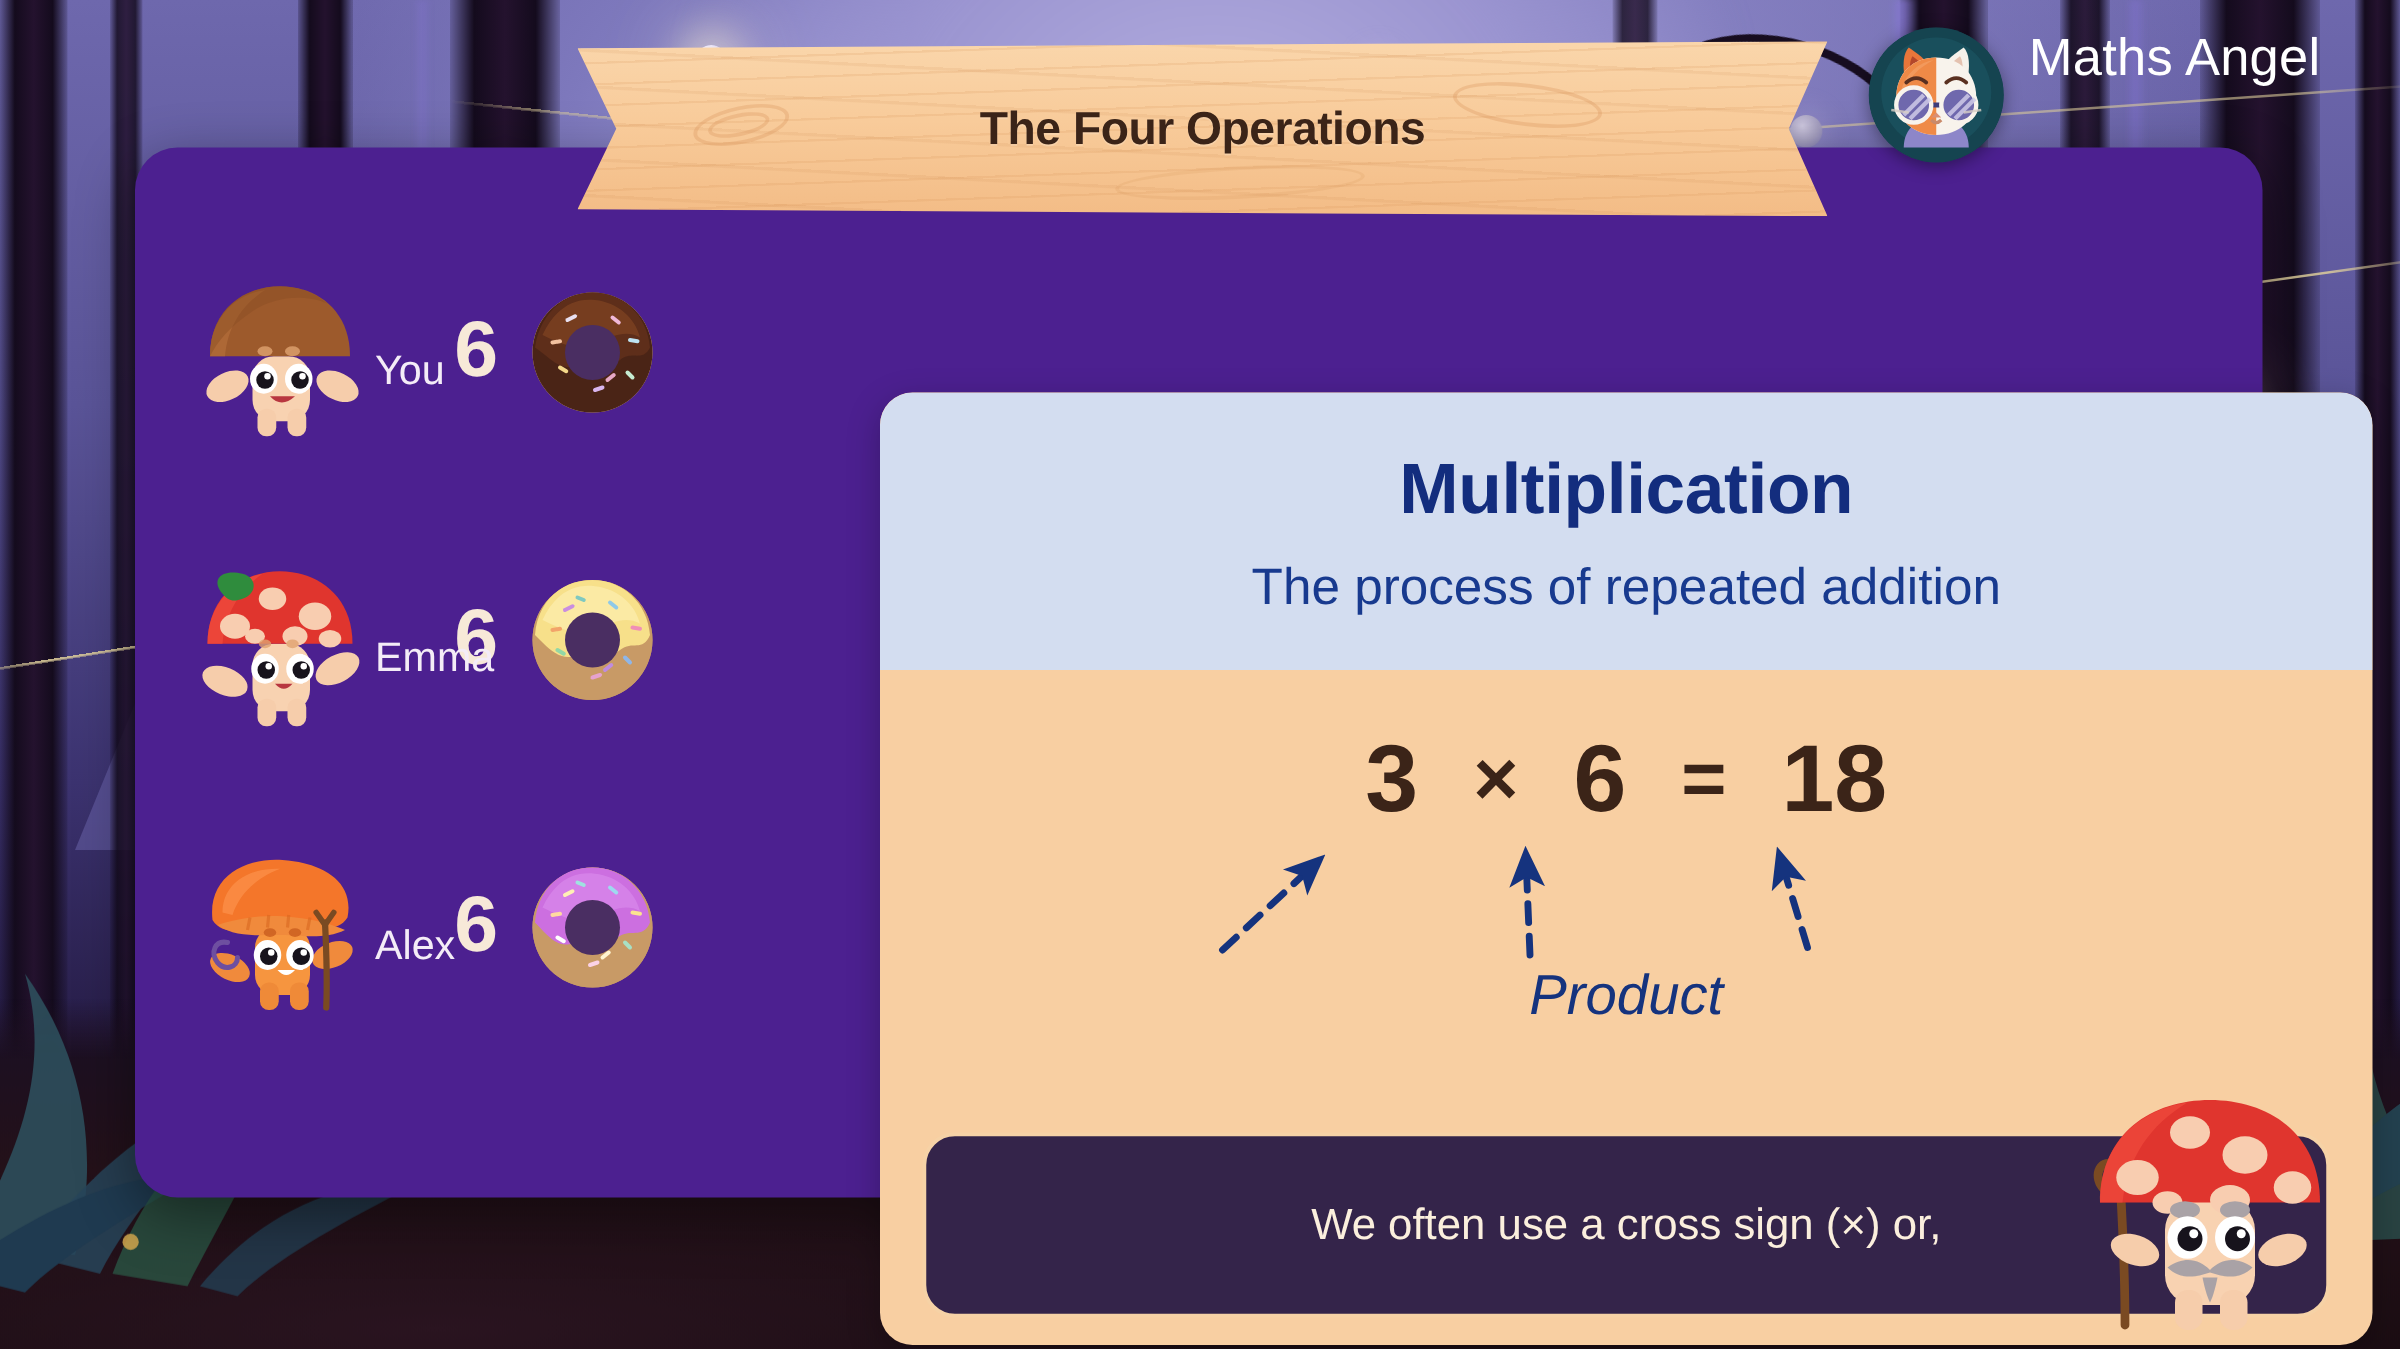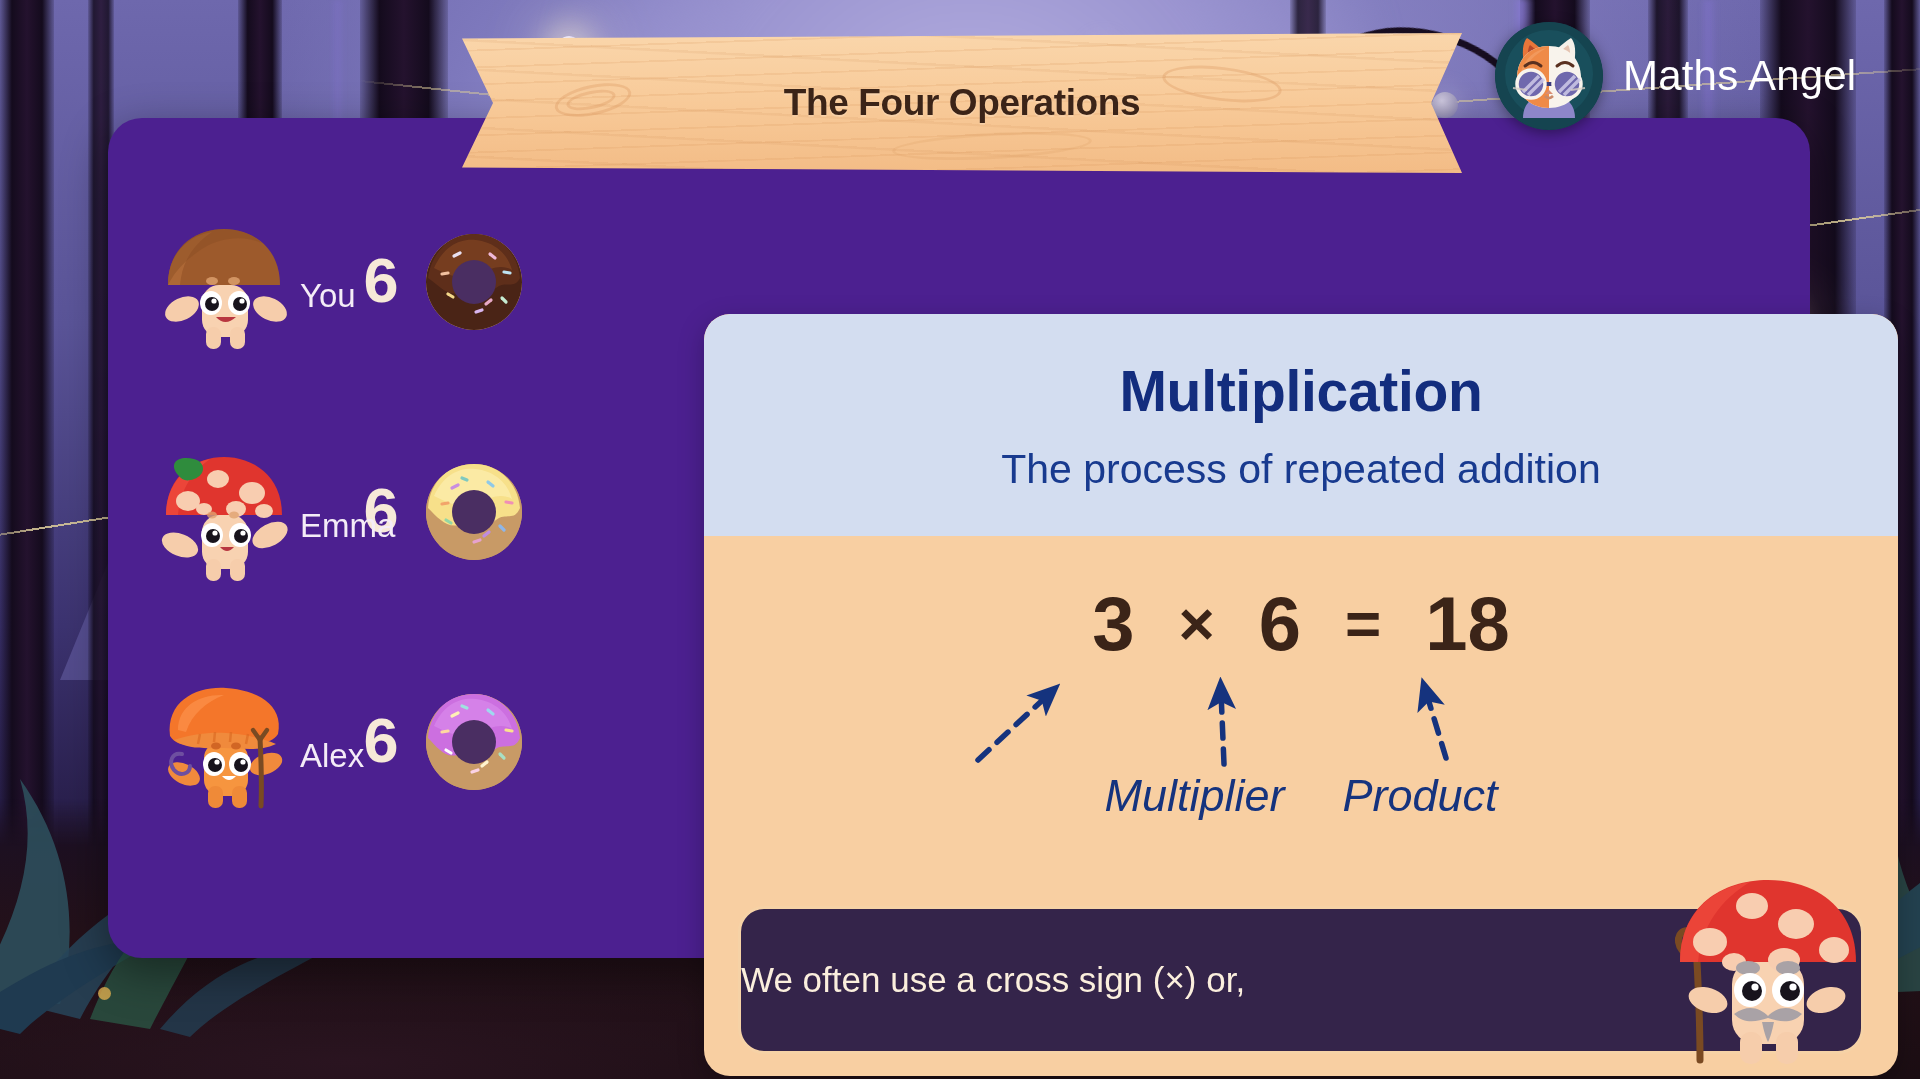--- a/index.html
+++ b/index.html
@@ -98,21 +98,21 @@
   }
   .banner-fold.l { left:-28px; clip-path:polygon(52% 0%, 100% 10%, 100% 90%, 52% 100%, 100% 52%); }
   .banner-fold.r { right:-28px; clip-path:polygon(48% 0%, 0% 10%, 0% 90%, 48% 100%, 0% 52%); }
   .banner-title {
     position:absolute; inset:0; display:flex; align-items:center; justify-content:center;
     font-size:37px; font-weight:bold; color:#3b2418; letter-spacing:-.4px;
     text-shadow:0 2px 0 rgba(255,255,255,.18);
   }
 
   
-  .brand { position:absolute; left:1495px; top:22px; display:flex; align-items:center; gap:20px; }
+  .brand { position:absolute; left:1495px; top:22px; display:flex; gap:20px; }
   .brand-logo {
     width:108px; height:108px; border-radius:50%; position:relative; overflow:hidden;
     background:radial-gradient(circle at 50% 45%, #1d5560 0%, #16414d 60%, #0f3039 100%);
     box-shadow:0 3px 14px rgba(0,0,0,.4);
   }
   .brand-name { font-size:42px; color:#fff; letter-spacing:.2px; }
 
   
   .left-col { position:absolute; left:40px; top:60px; width:480px; }
   .char-row { display:flex; align-items:center; height:230px; position:relative; }
@@ -148,21 +148,21 @@
   .labels {
     position:absolute; top:234px; left:0; right:0;
     display:flex; justify-content:center; gap:58px;
     font-size:45px; font-style:italic; color:#15337e;
   }
   .arrows { position:absolute; inset:0; pointer-events:none; }
 
   .note-box {
     position:absolute; left:34px; right:34px; bottom:22px; height:148px;
     background:#34244a; border:3px solid #f6d2a6; border-radius:26px;
-    display:flex; flex-direction:column; align-items:flex-start; justify-content:center;
+    display:flex; flex-direction:column; align-items:center; justify-content:center;
     color:#fbefdd; font-size:35px; line-height:1.30; text-align:center;
   }
   .note-line { white-space:nowrap; }
 
   .elder { position:absolute; right:30px; bottom:6px; width:200px; height:196px; }
   svg { display:block; overflow:visible; }
 </style>
 </head>
 <body>
 
@@ -413,21 +413,20 @@
             </marker>
           </defs>
           <g stroke="#15337e" stroke-width="5.5" fill="none" stroke-dasharray="15 11" stroke-linecap="round" marker-end="url(#ah)">
             <path d="M274 224 L345 158"></path>
             <path d="M520 228 L517 156"></path>
             <path d="M742 222 L722 156"></path>
           </g>
         </svg>
 
         <div class="labels">
-          <span>Multiplier</span>
           <span>Product</span>
         </div>
       </div>
 
       <div class="note-box">
         <div class="note-line">We often use a cross sign (×) or,</div>
       </div>
 
       <div class="elder">
         <svg width="200" height="196" viewBox="0 0 200 196">

